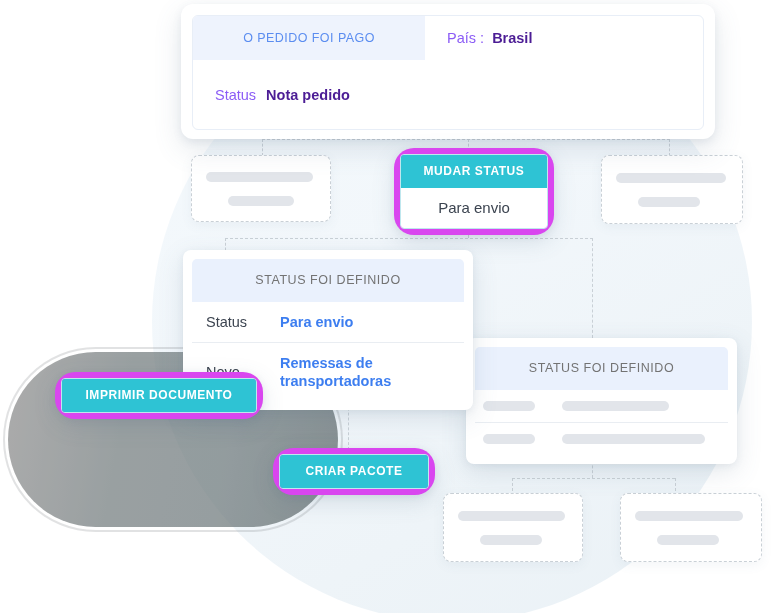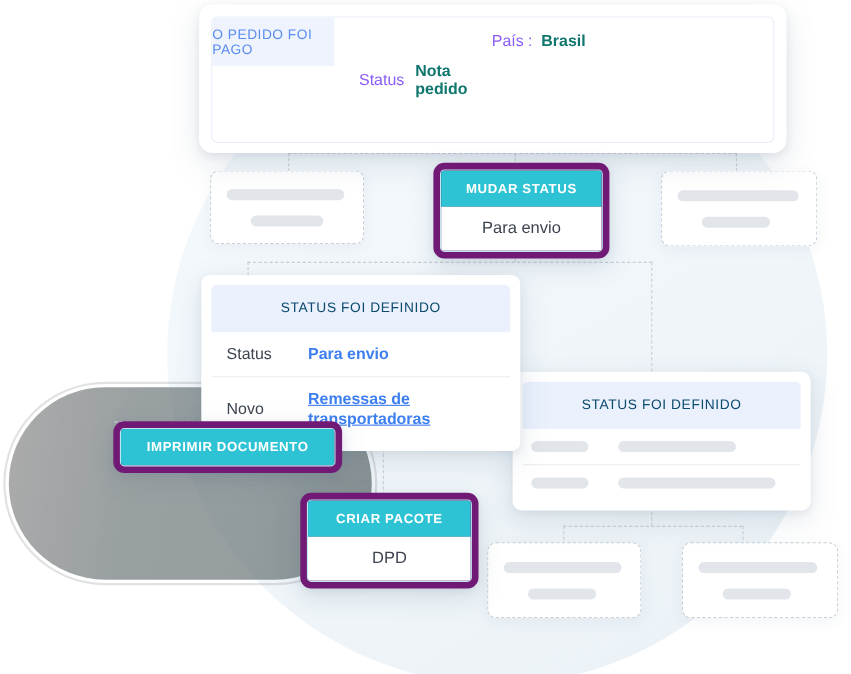--- a/index.html
+++ b/index.html
@@ -62,42 +62,42 @@
     left:181px;top:4px;width:512px;height:113px;
     border-radius:12px;
     box-shadow:0 10px 28px rgba(84,110,135,.16),0 3px 8px rgba(84,110,135,.10);
     padding:11px;
     z-index:8;
   }
   #order-card .inner{
     border:1px solid #e8eef7;border-radius:6px;overflow:hidden;
     height:100%;display:flex;
   }
-  #order-card .col{display:flex;flex-direction:row;}
+  #order-card .col{display:flex;flex-direction:column;}
   #order-card .col-left{width:45.5%;}
   #order-card .col-right{flex:1;}
   .oc-head{
     height:44px;display:flex;align-items:center;justify-content:center;
     font-size:12.5px;letter-spacing:.45px;color:#5b8df0;font-weight:400;
   }
   .oc-head.tint{background:#eef3fd;}
   .oc-body{
     flex:1;display:flex;align-items:center;
     font-size:14.5px;color:#3c4450;
   }
   .oc-body.left{padding-left:22px;}
   .oc-body.right{padding-left:22px;}
   .oc-key{color:#8b5cf6;}
-  .oc-val{color:#0f766e;font-weight:bold;}
+  .oc-val{color:#4c1d95;font-weight:bold;}
   .oc-right-head{padding-left:22px;justify-content:flex-start;font-size:14.5px;color:#3c4450;letter-spacing:0;}
 
   
   .card-teal{
     z-index:9;
-    background:#701a75;border-radius:10px;
+    background:#d946ef;border-radius:20px;
     box-shadow:0 7px 22px rgba(84,110,135,.17),0 2px 7px rgba(84,110,135,.10);
     padding:6px;
   }
   .card-teal .tc-inner{border:1px solid #bfe7ee;border-radius:4px;overflow:hidden;}
   .tc-head{
     background:#2ec3d4;color:#fff;font-weight:bold;
     font-size:12px;letter-spacing:.55px;text-align:center;
     padding:9px 14px 10px;
   }
   .tc-body{
@@ -106,21 +106,21 @@
   }
 
   
   .card-info{
     z-index:9;background:#fff;border-radius:8px;
     box-shadow:0 8px 26px rgba(84,110,135,.16),0 2px 7px rgba(84,110,135,.09);
     padding:9px;
   }
   .card-info .ci-inner{border-radius:5px;overflow:hidden;}
   .ci-head{
-    background:#eaf1fd;color:#0c4a6e;
+    background:#eaf1fd;color:#737373;
     font-size:12.5px;letter-spacing:.55px;text-align:center;
     padding:14px 10px 15px;font-weight:400;
   }
   .ci-row{display:flex;align-items:center;padding:11px 0 11px 14px;}
   .ci-row + .ci-row{border-top:1px solid #e9edf2;}
   .ci-key{width:74px;color:#3c4450;font-size:14.5px;flex:0 0 auto;}
   .ci-val{color:#3d7ef0;font-weight:bold;font-size:14.5px;line-height:1.25;}
 
   
   .ghost-dash{
@@ -239,31 +239,30 @@
 
   <div class="card card-info" style="left:183px;top:250px;width:272px;z-index:11;">
     <div class="ci-inner">
       <div class="ci-head">STATUS FOI DEFINIDO</div>
       <div class="ci-row">
         <div class="ci-key">Status</div>
         <div class="ci-val">Para envio</div>
       </div>
       <div class="ci-row">
         <div class="ci-key">Novo</div>
-        <div class="ci-val" style="max-width:130px;text-decoration:underline;">Remessas de transportadoras</div>
-      </div>
-    </div>
-  </div>
-
-  <div class="card card-teal" style="left:55px;top:383px;width:196px;z-index:12;margin-left:48px;">
+        <div class="ci-val" style="max-width:130px;">Remessas de transportadoras</div>
+      </div>
+    </div>
+  </div>
+
+  <div class="card card-teal" style="left:55px;top:372px;width:196px;z-index:12;">
     <div class="tc-inner">
       <div class="tc-head">IMPRIMIR DOCUMENTO</div>
     </div>
   </div>
 
   <div class="card card-teal" style="left:273px;top:448px;width:150px;z-index:12;">
     <div class="tc-inner">
       <div class="tc-head">CRIAR PACOTE</div>
-      <div class="tc-body">DPD</div>
     </div>
   </div>
 
 </div>
 
 </body></html>

